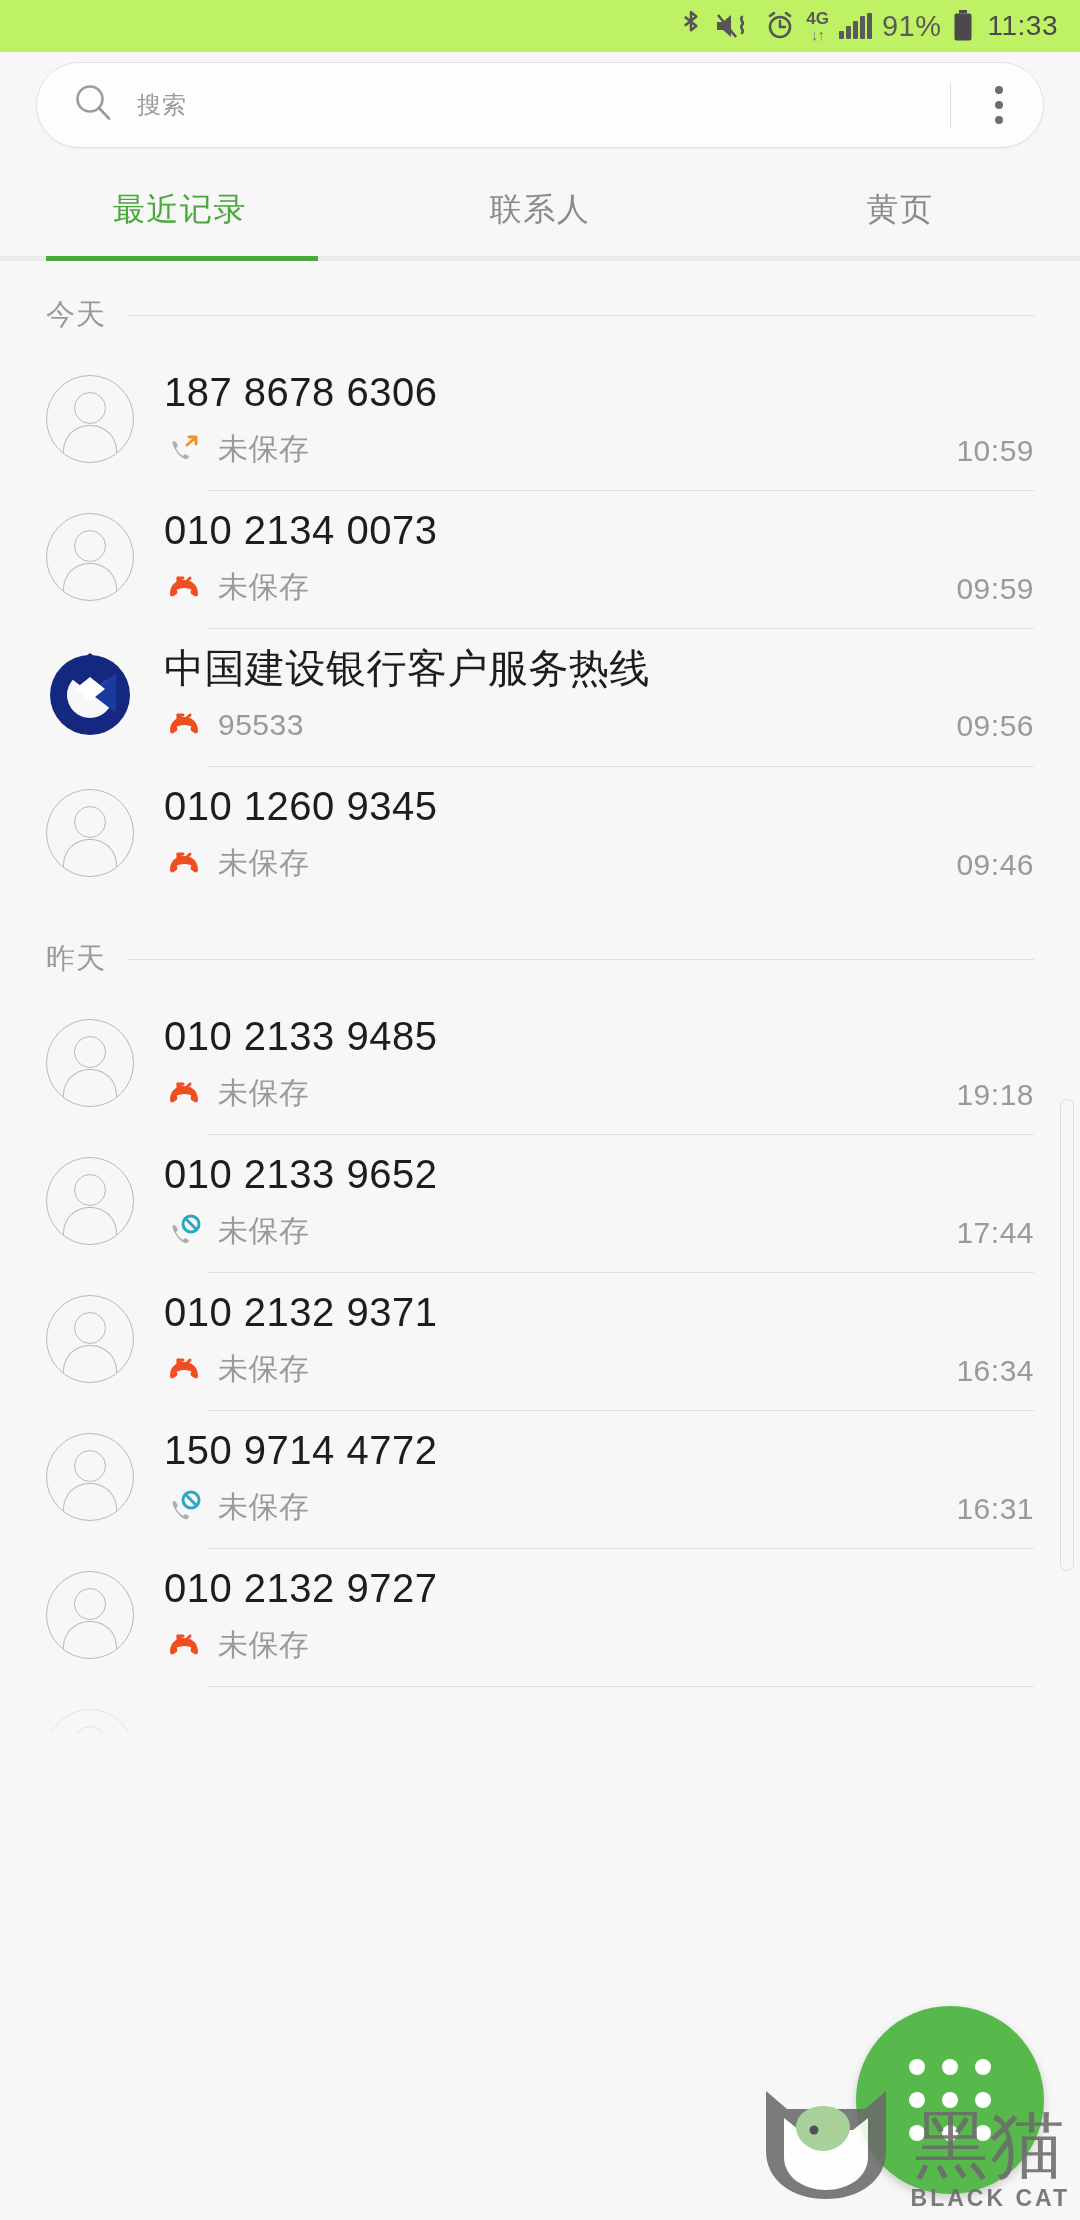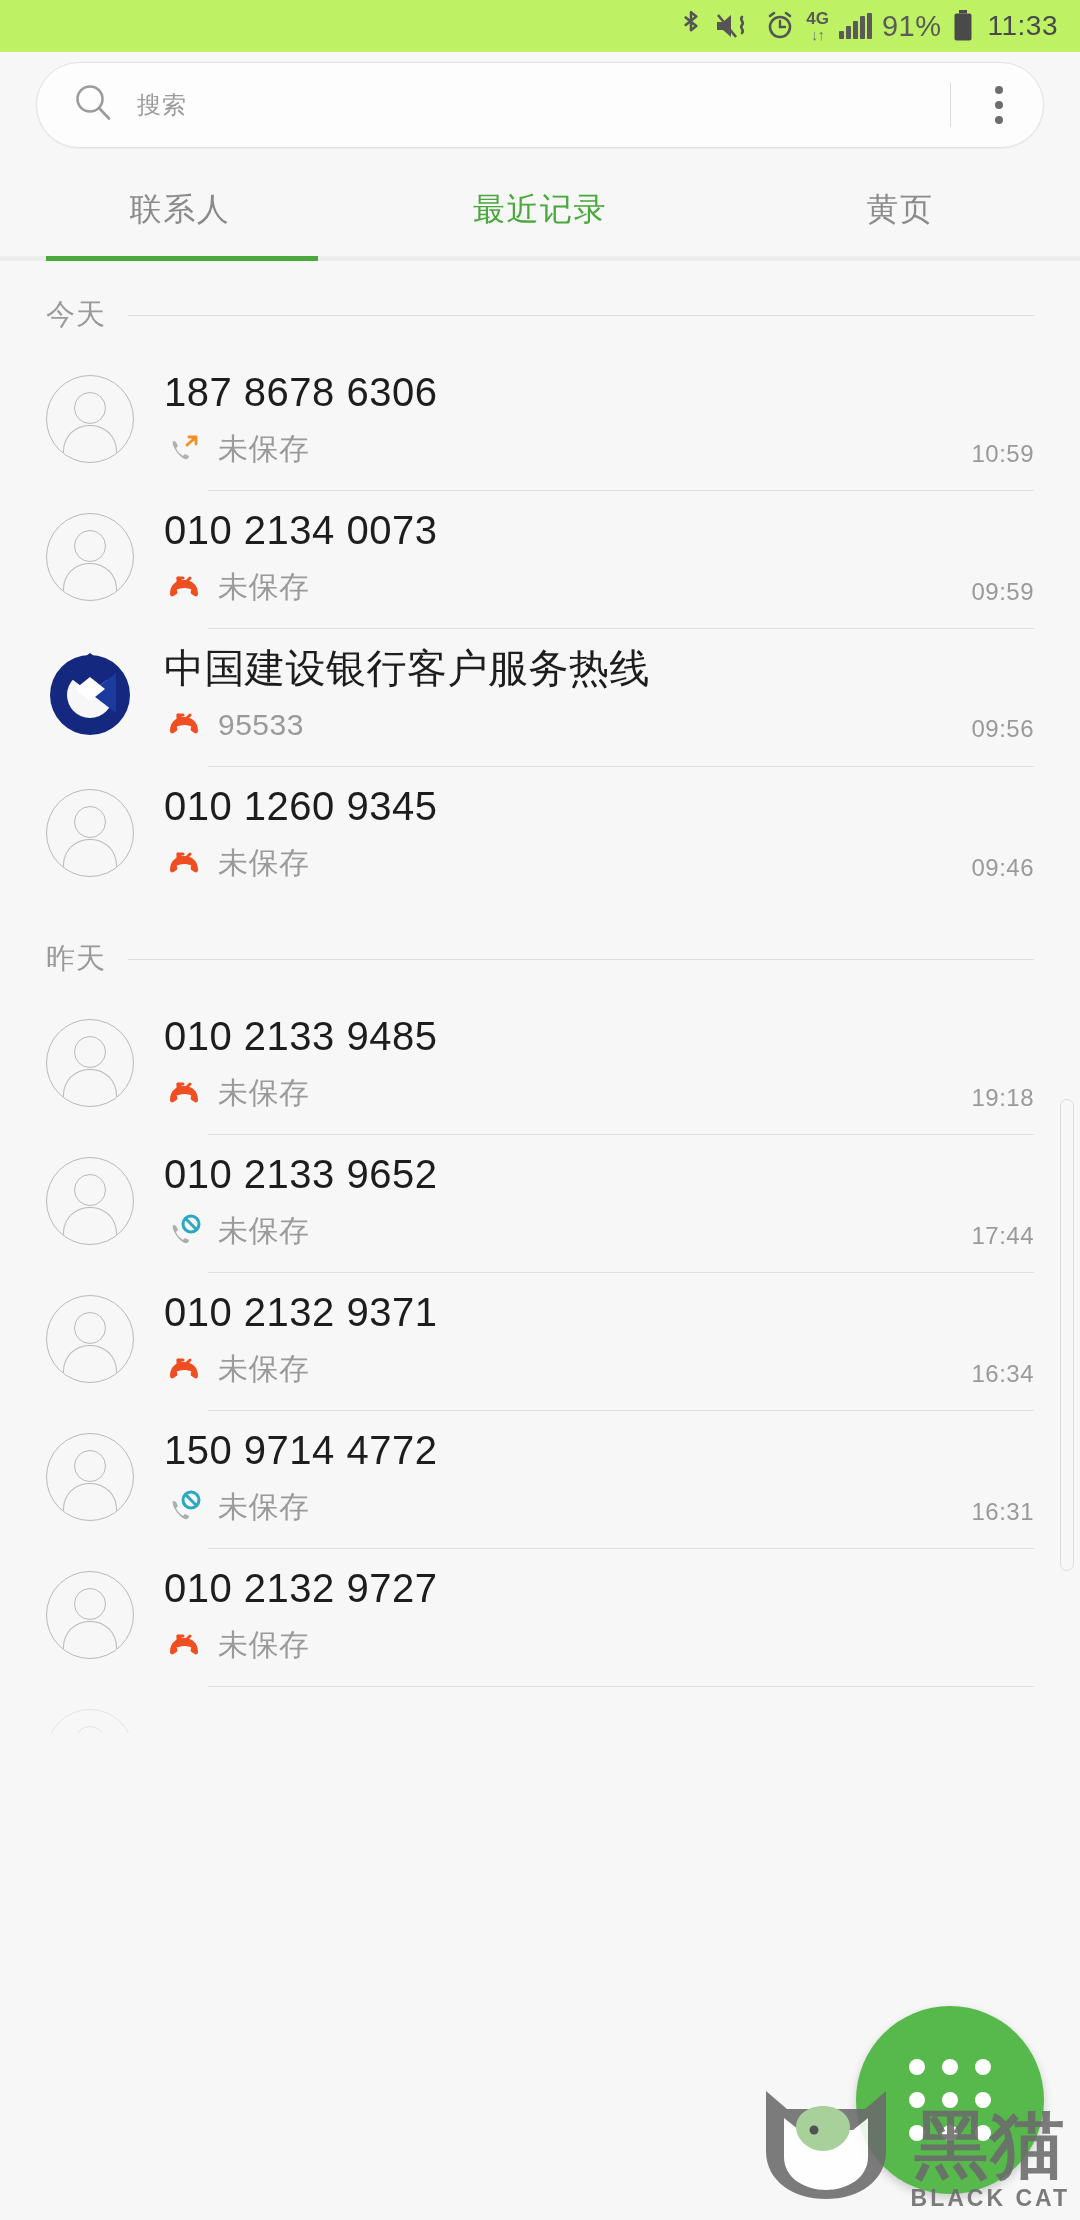--- a/index.html
+++ b/index.html
@@ -122,21 +122,21 @@
   }
   .rowbody { flex:1; margin-left:30px; position:relative; min-width:0; }
   .rname {
     font-size:40px; color:#1d1d1d; letter-spacing:.5px; white-space:nowrap;
     line-height:1.15;
   }
   .rsub { display:flex; align-items:center; margin-top:14px; }
   .rsub-text { font-size:30px; color:#9a9a9a; margin-left:14px; letter-spacing:.5px; }
   .rtime {
     position:absolute; right:0; bottom:2px;
-    font-size:24px; color:#9a9a9a; letter-spacing:.5px;
+    font-size:30px; color:#9a9a9a; letter-spacing:.5px;
   }
   .rowline { position:absolute; left:208px; right:46px; bottom:0; height:1px; background:#e0e0e0; }
 
   
   .ctype { width:40px; height:40px; position:relative; flex:0 0 40px; }
 
   
   .scrollbar {
     position:absolute; right:6px; top:838px; width:14px; height:472px;
     border:1.5px solid #dcdcdc; border-radius:8px; background:transparent;
@@ -153,21 +153,21 @@
   .dialpad { display:grid; grid-template-columns:repeat(3,16px); gap:17px; }
   .dialpad i { display:block; width:16px; height:16px; border-radius:50%; background:#fff; }
 
   
   .watermark {
     position:absolute; right:10px; bottom:8px;
     display:flex; align-items:flex-end; gap:10px;
     opacity:.88; pointer-events:none;
   }
   .wm-text { display:flex; flex-direction:column; align-items:center; }
-  .wm-cn { font-size:74px; color:#6b6b6b; font-weight:bold; letter-spacing:2px; line-height:.95;
+  .wm-cn { font-size:74px; color:#6b6b6b; font-weight:normal; letter-spacing:2px; line-height:.95;
            font-family:"DejaVu Sans","Liberation Sans",sans-serif; }
   .wm-en { font-size:23px; color:#6b6b6b; font-weight:bold; letter-spacing:3px; margin-top:6px; }
 
   .partial-row { opacity:.32; }
 </style>
 </head>
 <body>
 
 <div class="statusbar">
   <span class="sb-ico">
@@ -222,22 +222,22 @@
     <span class="vdivider"></span>
     <span class="kebab">
         <span></span>
         <span></span>
         <span></span>
       </span>
   </div>
 </div>
 
 <div class="tabs">
+  <div class="tab active">最近记录</div>
   <div class="tab">联系人</div>
-  <div class="tab active">最近记录</div>
   <div class="tab">黄页</div>
 </div>
 <div class="tabs-underline">
   <div class="bar"></div>
 </div>
 
 <div class="list">
 
   <div class="section-head">
     <span class="section-title">今天</span>

